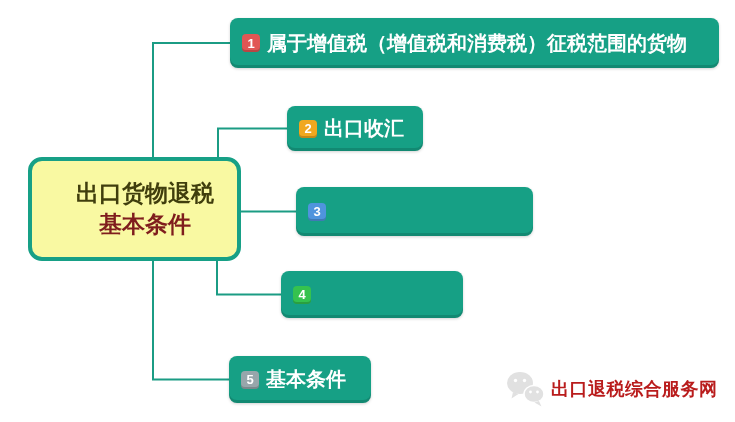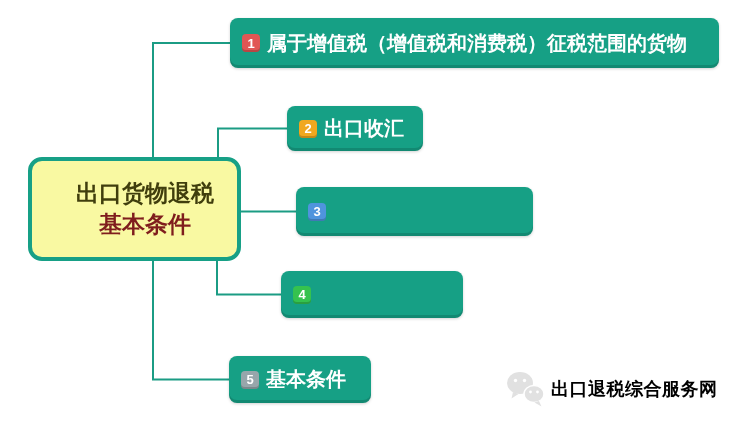--- a/index.html
+++ b/index.html
@@ -85,16 +85,16 @@
     <svg class="watermark-icon" viewBox="0 0 40 38">
       <ellipse cx="15" cy="13" rx="13" ry="11" fill="#dcdcdc"></ellipse>
       <polygon points="8,22 6.5,28.5 13.5,24" fill="#dcdcdc"></polygon>
       <circle cx="10.5" cy="10.5" r="1.7" fill="#ffffff"></circle>
       <circle cx="19.5" cy="10.5" r="1.7" fill="#ffffff"></circle>
       <ellipse cx="29" cy="24" rx="10" ry="8.5" fill="#dcdcdc" stroke="#ffffff" stroke-width="1.5"></ellipse>
       <polygon points="34,31 36.5,36.5 29.5,32.5" fill="#dcdcdc"></polygon>
       <circle cx="25.5" cy="22" r="1.4" fill="#ffffff"></circle>
       <circle cx="32.5" cy="22" r="1.4" fill="#ffffff"></circle>
     </svg>
-    <span class="watermark-text" style="color: #000000;">出口退税综合服务网</span>
+    <span class="watermark-text" style="color: #b91c1c;">出口退税综合服务网</span>
   </div>
 
 </div>
 
 </body></html>

